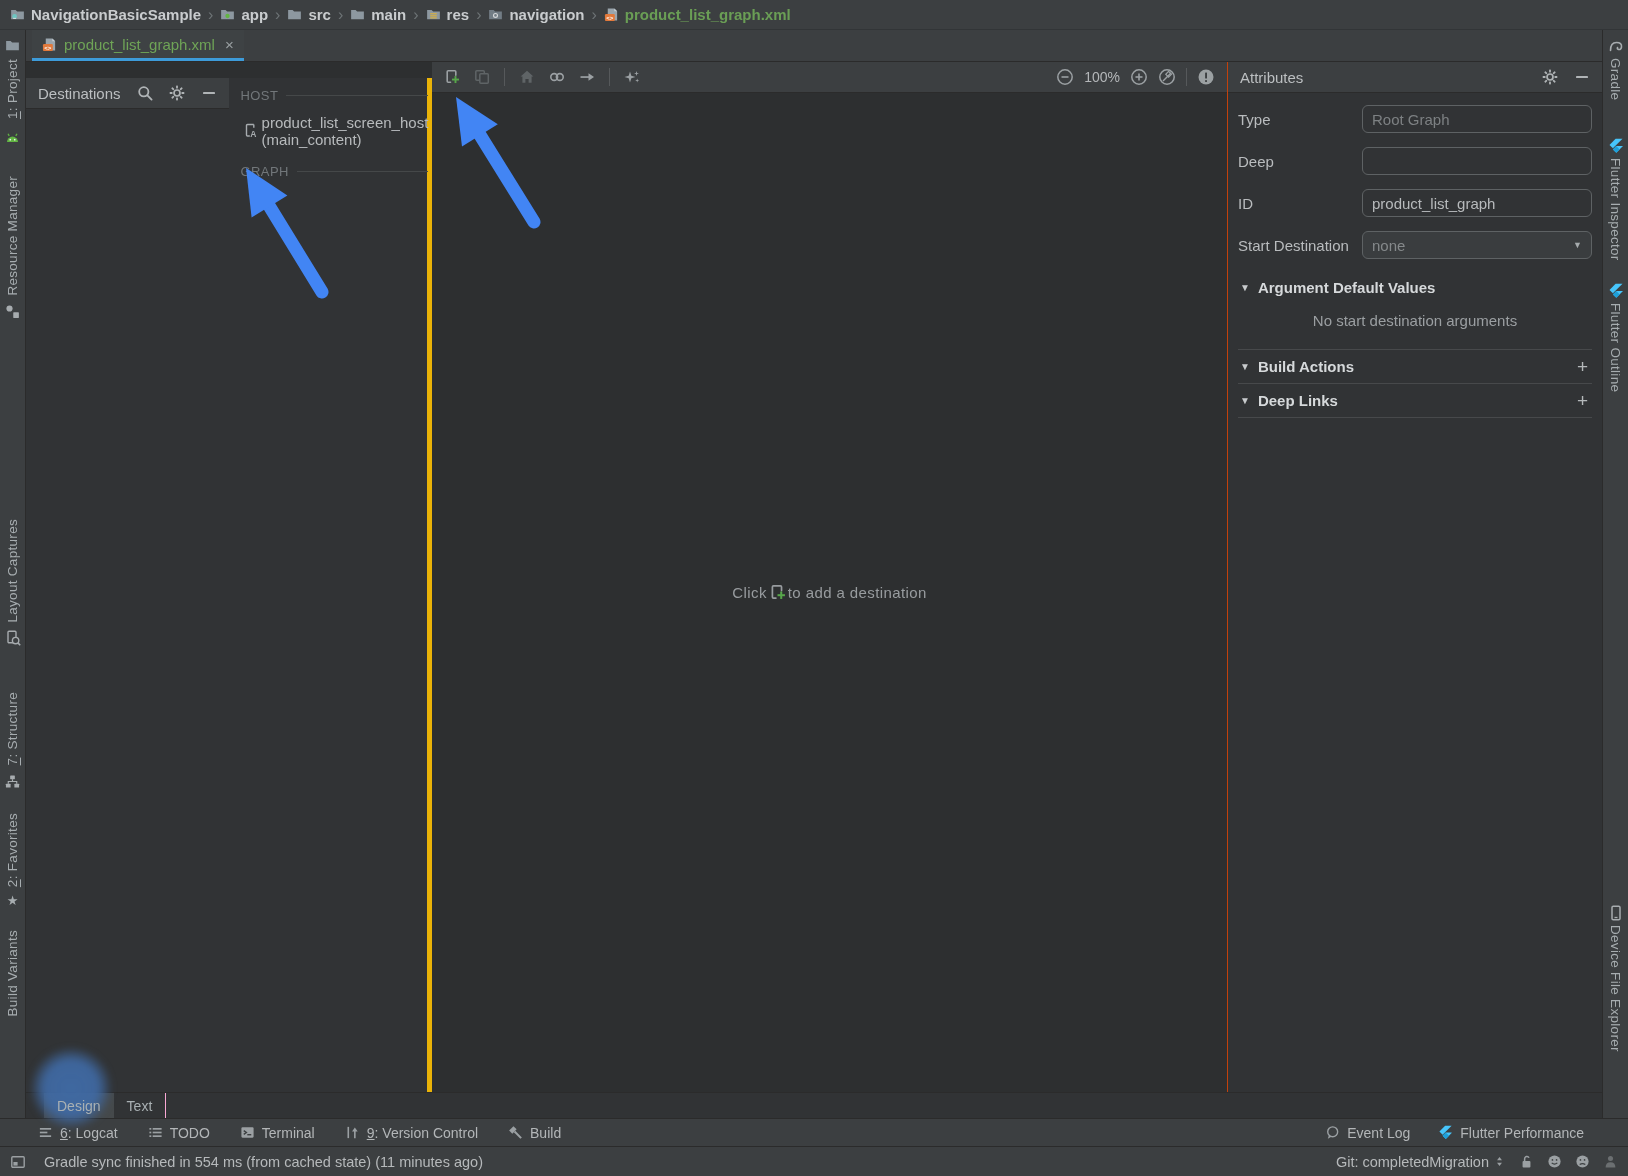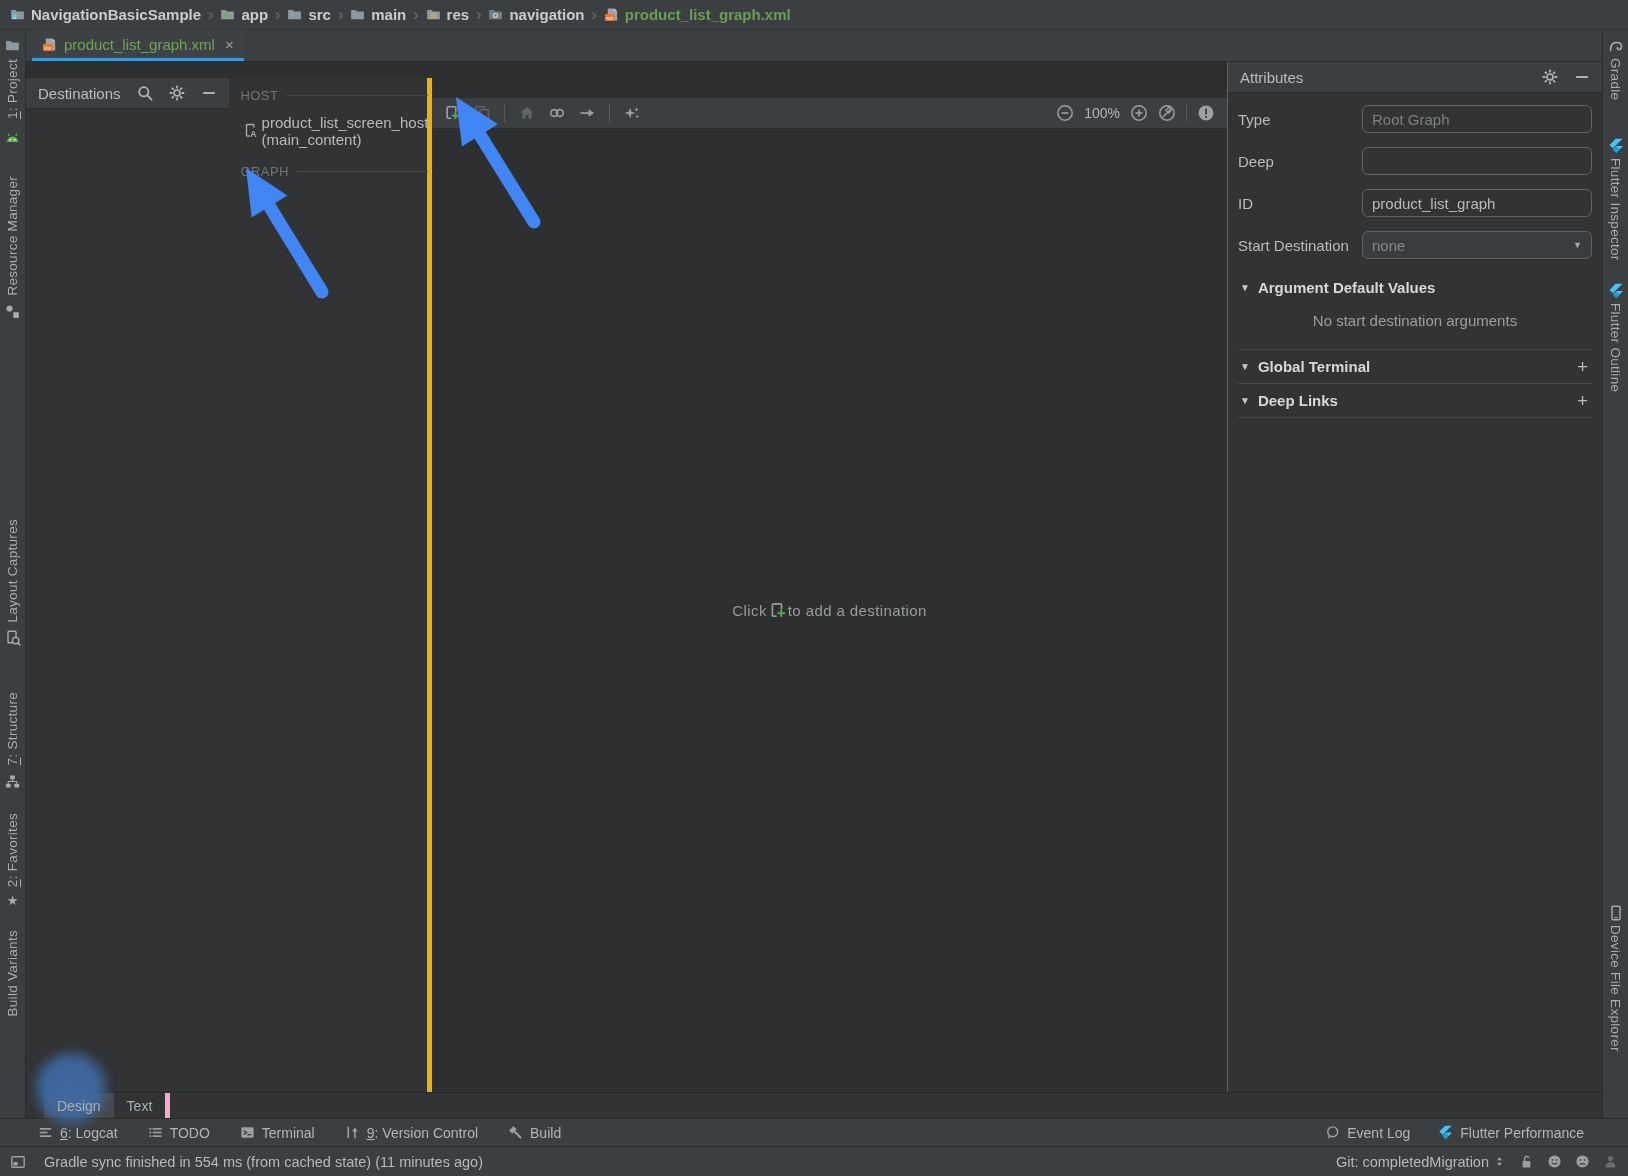--- a/index.html
+++ b/index.html
@@ -47,21 +47,21 @@
 
   .destinations { width:406px; flex:none; background:#313335; border-right:5px solid #eab308; display:flex; flex-direction:row;margin-top:16px; }
   .dest-body { padding:10px 8px 0 12px; }
   .section-label { display:flex; align-items:center; gap:8px; color:#72777a; font-size:13px; letter-spacing:.4px; }
   .section-label .rule { flex:1; height:1px; background:#454849; }
   .host-item { margin:11px 0 16px 2px; display:flex; align-items:center; gap:3px; color:#b7babc; font-size:15px; cursor:pointer; }
   .host-item .ic { color:#a7acaf; }
 
   .canvas-sec { flex:1; display:flex; flex-direction:column; min-width:0; }
   .canvas-toolbar { height:31px; background:#3c3f41; border-bottom:1px solid #2b2b2b;
-    display:flex; align-items:center; padding:0 12px; gap:14px; flex:none;margin-top:36px; }
+    display:flex; align-items:center; padding:0 12px; gap:14px; flex:none; }
   .tb-ic { color:#9ba0a3; cursor:pointer; }
   .tb-ic.disabled { color:#5f6466; }
   .tsep { width:1px; height:18px; background:#56595b; }
   .zoom-group { margin-left:auto; display:flex; align-items:center; gap:10px; }
   .zoom-group .ic { width:18px; height:18px; }
   .zoom-level { color:#b4b7b9; font-size:14px; }
   .canvas-body { flex:1; display:flex; align-items:center; justify-content:center; background:#2d2f30; }
   .canvas-hint { display:flex; align-items:center; gap:2px; color:#989c9f; font-size:15px; letter-spacing:.4px; }
   .canvas-hint .ic { width:17px; height:17px; color:#989c9f; }
 
@@ -80,21 +80,21 @@
   .empty-note { text-align:center; color:#9b9fa2; font-size:15px; margin:10px 0 20px; }
   .section-row { border-top:1px solid #47494b; display:flex; align-items:center; gap:8px; padding:7px 2px; }
   .section-row:last-of-type { border-bottom:1px solid #47494b; }
   .section-row .plus { margin-left:auto; color:#b4b8ba; font-size:19px; line-height:1; cursor:pointer; padding-right:2px; }
 
   
   .bottom-tabs { height:26px; background:#313335; border-top:1px solid #2b2b2b; display:flex; align-items:stretch; padding-left:18px; }
   .btab { display:flex; align-items:center; padding:0 13px; font-size:14px; color:#a9b0b3; cursor:pointer; }
   .btab.active { background:#45494b; }
   .btab span { position:relative; z-index:41; }
-  .btab.text-tab { border-right:5px solid #f9a8d4; }
+  .btab.text-tab { border-right:1px solid #f9a8d4; }
 
   
   .toolwindow-bar { height:28px; background:#3c3f41; border-top:1px solid #2b2b2b;
     display:flex; align-items:center; padding:0 44px 0 38px; font-size:14px; color:#b3b6b8; }
   .tw-item { display:flex; align-items:center; gap:7px; margin-right:30px; cursor:pointer; }
   .tw-item .ic { width:15px; height:15px; color:#9ba0a3; }
   .tw-right { margin-left:auto; display:flex; align-items:center; }
   .tw-right .tw-item { margin-right:0; margin-left:28px; }
 
   
@@ -537,21 +537,21 @@
                 <span class="caret">▼</span>
               </div>
             </div>
             <div class="collapse-row">
               <span class="tri">▼</span>
               <span class="collapse-title">Argument Default Values</span>
             </div>
             <div class="empty-note">No start destination arguments</div>
             <div class="section-row">
               <span class="tri" style="color:#c8cbcd;font-size:10px">▼</span>
-              <span class="collapse-title">Global Terminal</span>
+              <span class="collapse-title">Build Actions</span>
               <span class="plus">+</span>
             </div>
             <div class="section-row">
               <span class="tri" style="color:#c8cbcd;font-size:10px">▼</span>
               <span class="collapse-title">Deep Links</span>
               <span class="plus">+</span>
             </div>
           </div>
         </section>
       </div>

